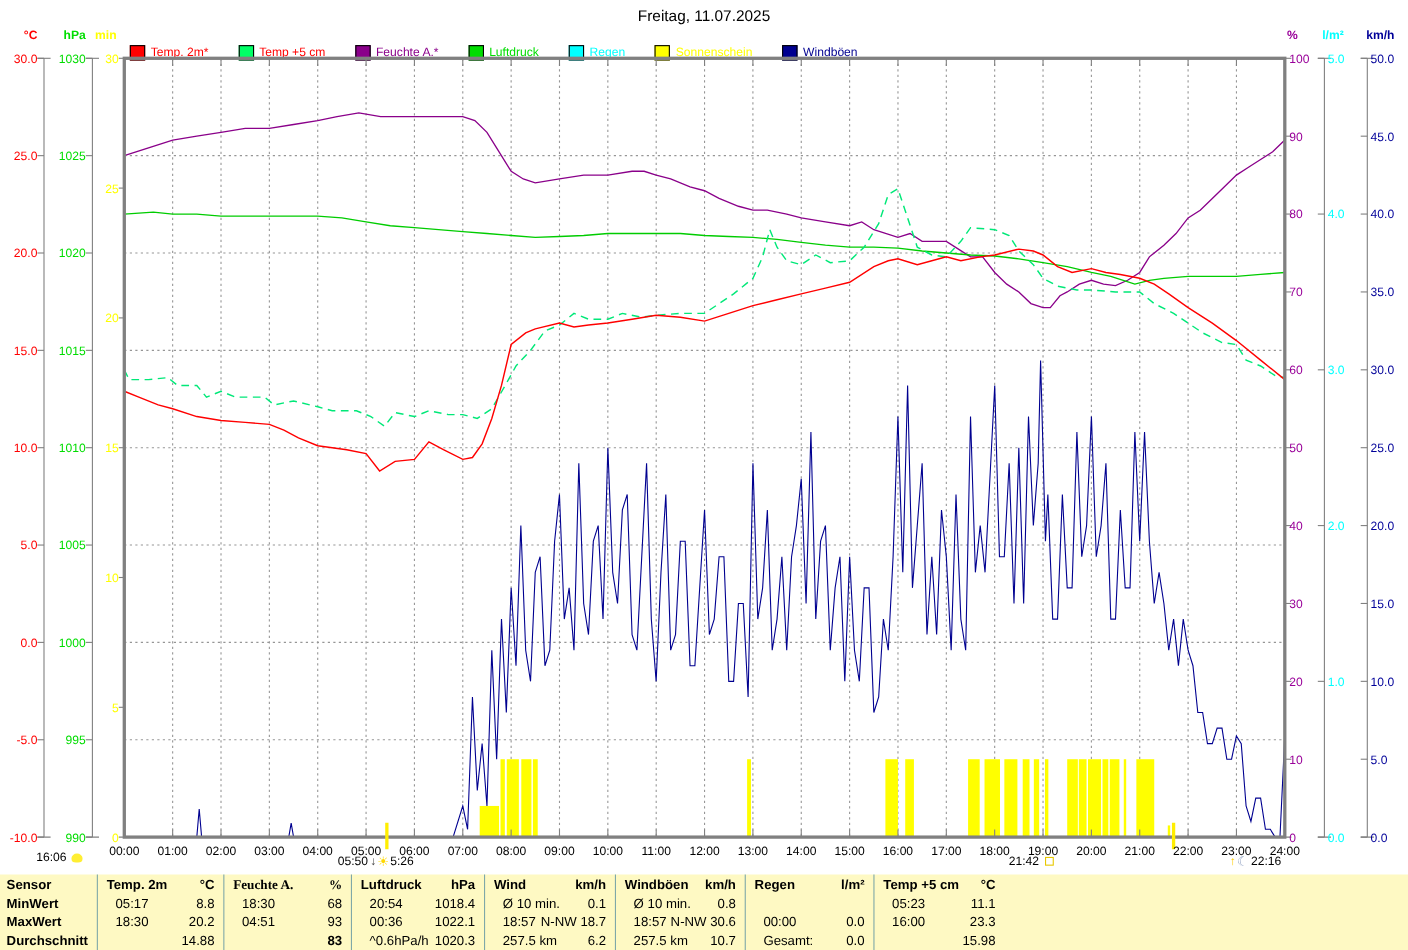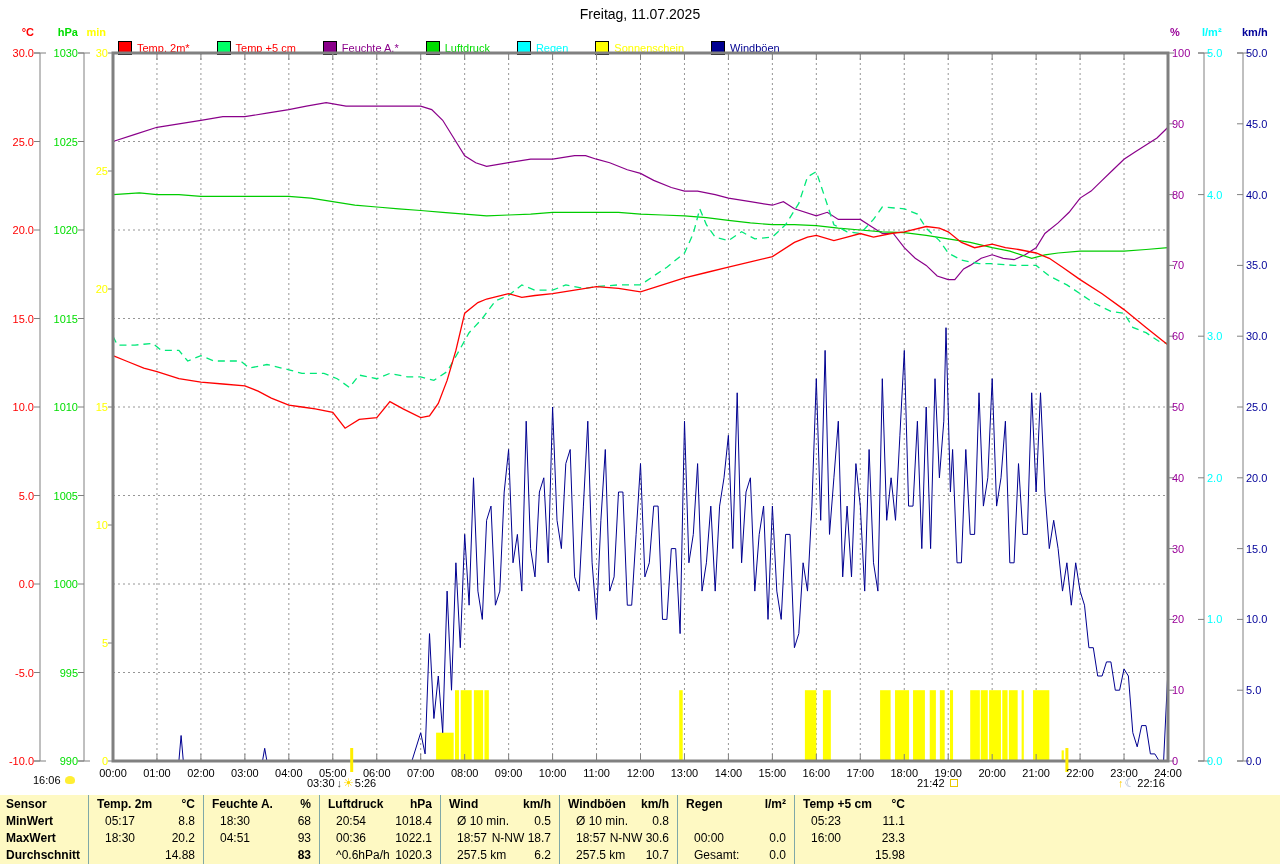--- a/index.html
+++ b/index.html
@@ -342,21 +342,21 @@
       <text x="1080.0833333333335" y="777" text-anchor="middle" class="xlabel">22:00</text>
       <text x="1124.0416666666665" y="777" text-anchor="middle" class="xlabel">23:00</text>
       <text x="1168" y="777" text-anchor="middle" class="xlabel">24:00</text>
     </svg>
 
   <div class="ann" id="ann-moonset-left" style="left:33px;">
     <span>16:06</span>
     <span class="moon-blob"></span>
   </div>
   <div class="ann" style="left:307px;">
-    <span>03:30</span>
+    <span>05:50</span>
     <span class="down-glyph">↓</span>
     <span class="sun-glyph">☀</span>
     <span>5:26</span>
   </div>
   <div class="ann" style="left:917px;">
     <span>21:42</span>
     <span class="sq-glyph"></span>
   </div>
   <div class="ann" style="left:1118px;">
     <span class="up-glyph">↑</span>
@@ -383,21 +383,21 @@
         <div class="trow" style="top: 35px;">
           <div class="cell-l">18:30</div>
           <div class="cell-r">20.2</div>
         </div>
         <div class="trow" style="top: 52px;">
           <div class="cell-l"></div>
           <div class="cell-r">14.88</div>
         </div>
       </div>
       <div class="tcol" style="left: 204px; width: 116px;">
-        <div class="trow" style="top: 1px;">
+        <div class="trow" style="top: 1px; font-family: Liberation Serif, serif;">
           <div class="th-name">Feuchte A.</div>
           <div class="th-unit">%</div>
         </div>
         <div class="trow" style="top: 18px;">
           <div class="cell-l">18:30</div>
           <div class="cell-r">68</div>
         </div>
         <div class="trow" style="top: 35px;">
           <div class="cell-l">04:51</div>
           <div class="cell-r">93</div>
@@ -425,21 +425,21 @@
           <div class="cell-r">1020.3</div>
         </div>
       </div>
       <div class="tcol" style="left: 441px; width: 119px;">
         <div class="trow" style="top: 1px;">
           <div class="th-name">Wind</div>
           <div class="th-unit">km/h</div>
         </div>
         <div class="trow" style="top: 18px;">
           <div class="cell-l">Ø 10 min.</div>
-          <div class="cell-r">0.5</div>
+          <div class="cell-r">0.1</div>
         </div>
         <div class="trow" style="top: 35px;">
           <div class="cell-l">18:57</div>
           <div class="cell-r">N-NW 18.7</div>
         </div>
         <div class="trow" style="top: 52px;">
           <div class="cell-l">257.5 km</div>
           <div class="cell-r">6.2</div>
         </div>
       </div>

